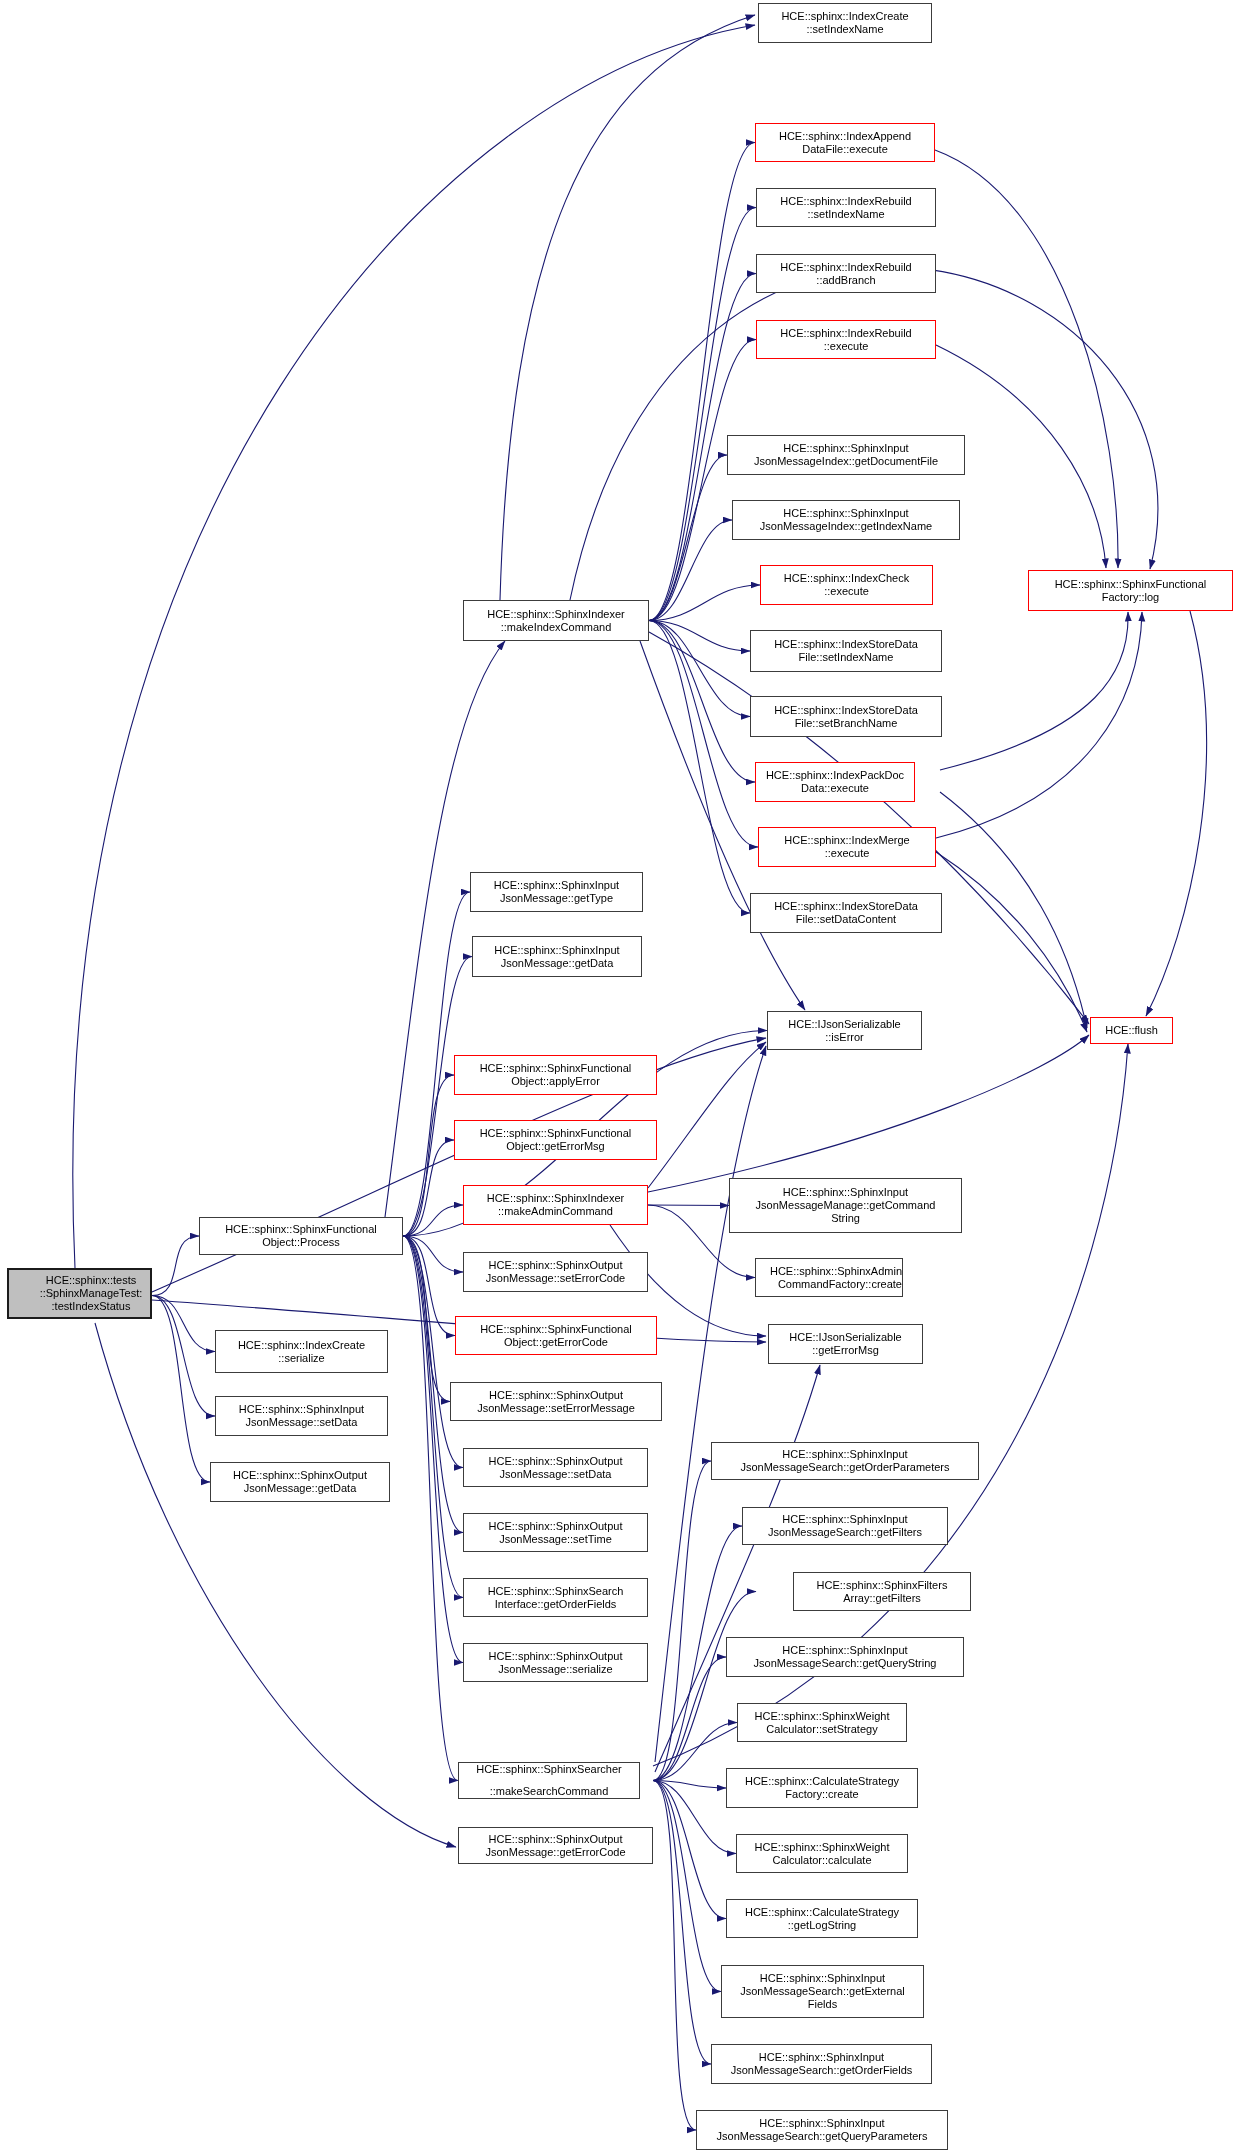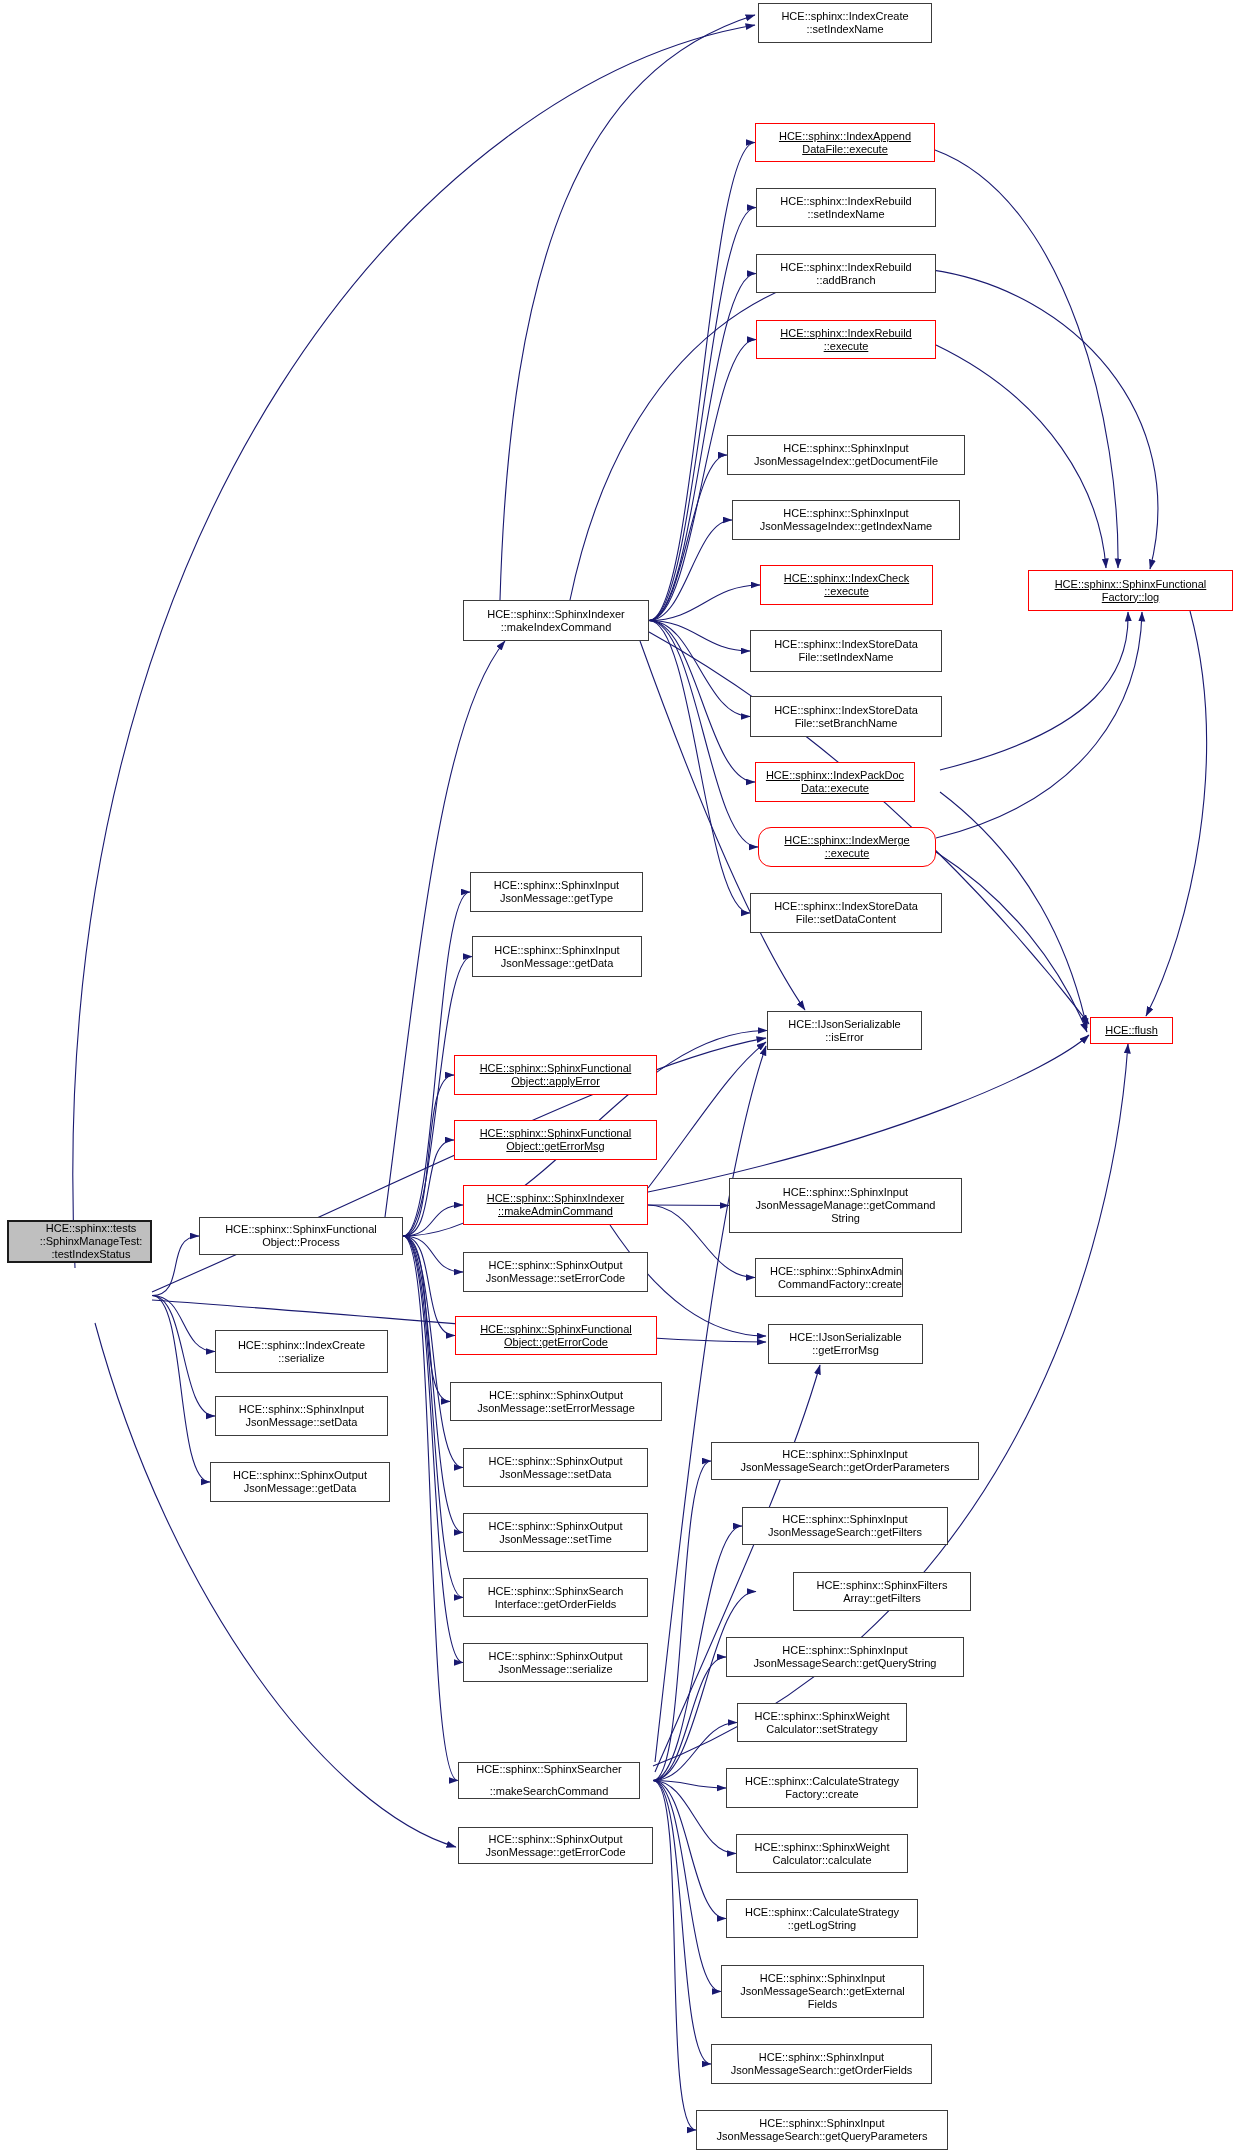--- a/index.html
+++ b/index.html
@@ -5,21 +5,21 @@
   html,body{margin:0;padding:0;background:#ffffff;}
   #canvas{position:relative;width:1237px;height:2156px;background:#ffffff;overflow:hidden;
           font-family:"Liberation Sans",sans-serif;}
   #edge-layer{position:absolute;left:0;top:0;z-index:1;}
   #node-layer{position:absolute;left:0;top:0;width:100%;height:100%;z-index:2;}
   .edge{fill:none;stroke:var(--edge-color,#191970);stroke-width:1.1px;}
   .node{position:absolute;background:#ffffff;border:1px solid var(--border-default,#3c3c3c);
         box-sizing:border-box;display:flex;flex-direction:column;justify-content:center;
         align-items:center;text-align:center;font-size:11px;line-height:13px;color:#000;
         white-space:nowrap;}
-  .node.red{border:1px solid var(--border-red,#ff0000);text-decoration:underline;}
+  .node.red{border:1px solid var(--border-red,#ff0000);}
   .node.main{background:var(--main-fill,#bfbfbf);border:2px solid #1b1b1b;}
 </style>
 </head>
 <body>
 
 <div id="canvas">
   <svg id="edge-layer" width="1237" height="2156" viewBox="0 0 1237 2156">
     <defs>
       <marker id="arrow" markerWidth="11" markerHeight="8" refX="9.5" refY="3.5" orient="auto" markerUnits="userSpaceOnUse">
         <path id="arrow-glyph" d="M0,0 L10,3.5 L0,7 z" fill="#191970"></path>
@@ -85,21 +85,21 @@
       <path d="M653,1780.5 C690.35,1780.5 698.65,1853.5 736,1853.5" class="edge" marker-end="url(#arrow)"></path>
       <path d="M653,1780.5 C688,1780.5 691,1918.5 726,1918.5" class="edge" marker-end="url(#arrow)"></path>
       <path d="M653,1780.5 C688,1780.5 686,1991.5 721,1991.5" class="edge" marker-end="url(#arrow)"></path>
       <path d="M653,1780.5 C688,1780.5 676,2064 711,2064" class="edge" marker-end="url(#arrow)"></path>
       <path d="M653,1780.5 C688,1780.5 661,2130 696,2130" class="edge" marker-end="url(#arrow)"></path>
       <path d="M655,1762 C690,1450 720,1180 766,1046" class="edge" marker-end="url(#arrow)"></path>
       <path d="M655,1772 C730,1600 790,1470 820,1365" class="edge" marker-end="url(#arrow)"></path>
       <path d="M653,1766 C980,1640 1110,1300 1128,1044" class="edge" marker-end="url(#arrow)"></path>
     </svg>
   <div id="node-layer">
-      <div class="node main" style="left: 7px; top: 1220px; width: 145px; height: 43px; padding-left: 23px;">
+      <div class="node main" style="left: 7px; top: 1268px; width: 145px; height: 51px; padding-left: 23px;">
         <div>HCE::sphinx::tests</div>
         <div>::SphinxManageTest:</div>
         <div>:testIndexStatus</div>
       </div>
       <div class="node" style="left: 199px; top: 1217px; width: 204px; height: 38px;">
         <div>HCE::sphinx::SphinxFunctional</div>
         <div>Object::Process</div>
       </div>
       <div class="node" style="left: 215px; top: 1330px; width: 173px; height: 43px;">
         <div>HCE::sphinx::IndexCreate</div>
@@ -210,21 +210,21 @@
         <div>File::setIndexName</div>
       </div>
       <div class="node" style="left: 750px; top: 696px; width: 192px; height: 41px;">
         <div>HCE::sphinx::IndexStoreData</div>
         <div>File::setBranchName</div>
       </div>
       <div class="node red" style="left: 755px; top: 762px; width: 160px; height: 40px;">
         <div>HCE::sphinx::IndexPackDoc</div>
         <div>Data::execute</div>
       </div>
-      <div class="node red" style="left: 758px; top: 827px; width: 178px; height: 40px; border-radius: 13px;">
+      <div class="node red" style="left: 758px; top: 827px; width: 178px; height: 40px;">
         <div>HCE::sphinx::IndexMerge</div>
         <div>::execute</div>
       </div>
       <div class="node" style="left: 750px; top: 893px; width: 192px; height: 40px;">
         <div>HCE::sphinx::IndexStoreData</div>
         <div>File::setDataContent</div>
       </div>
       <div class="node" style="left: 767px; top: 1011px; width: 155px; height: 39px;">
         <div>HCE::IJsonSerializable</div>
         <div>::isError</div>

